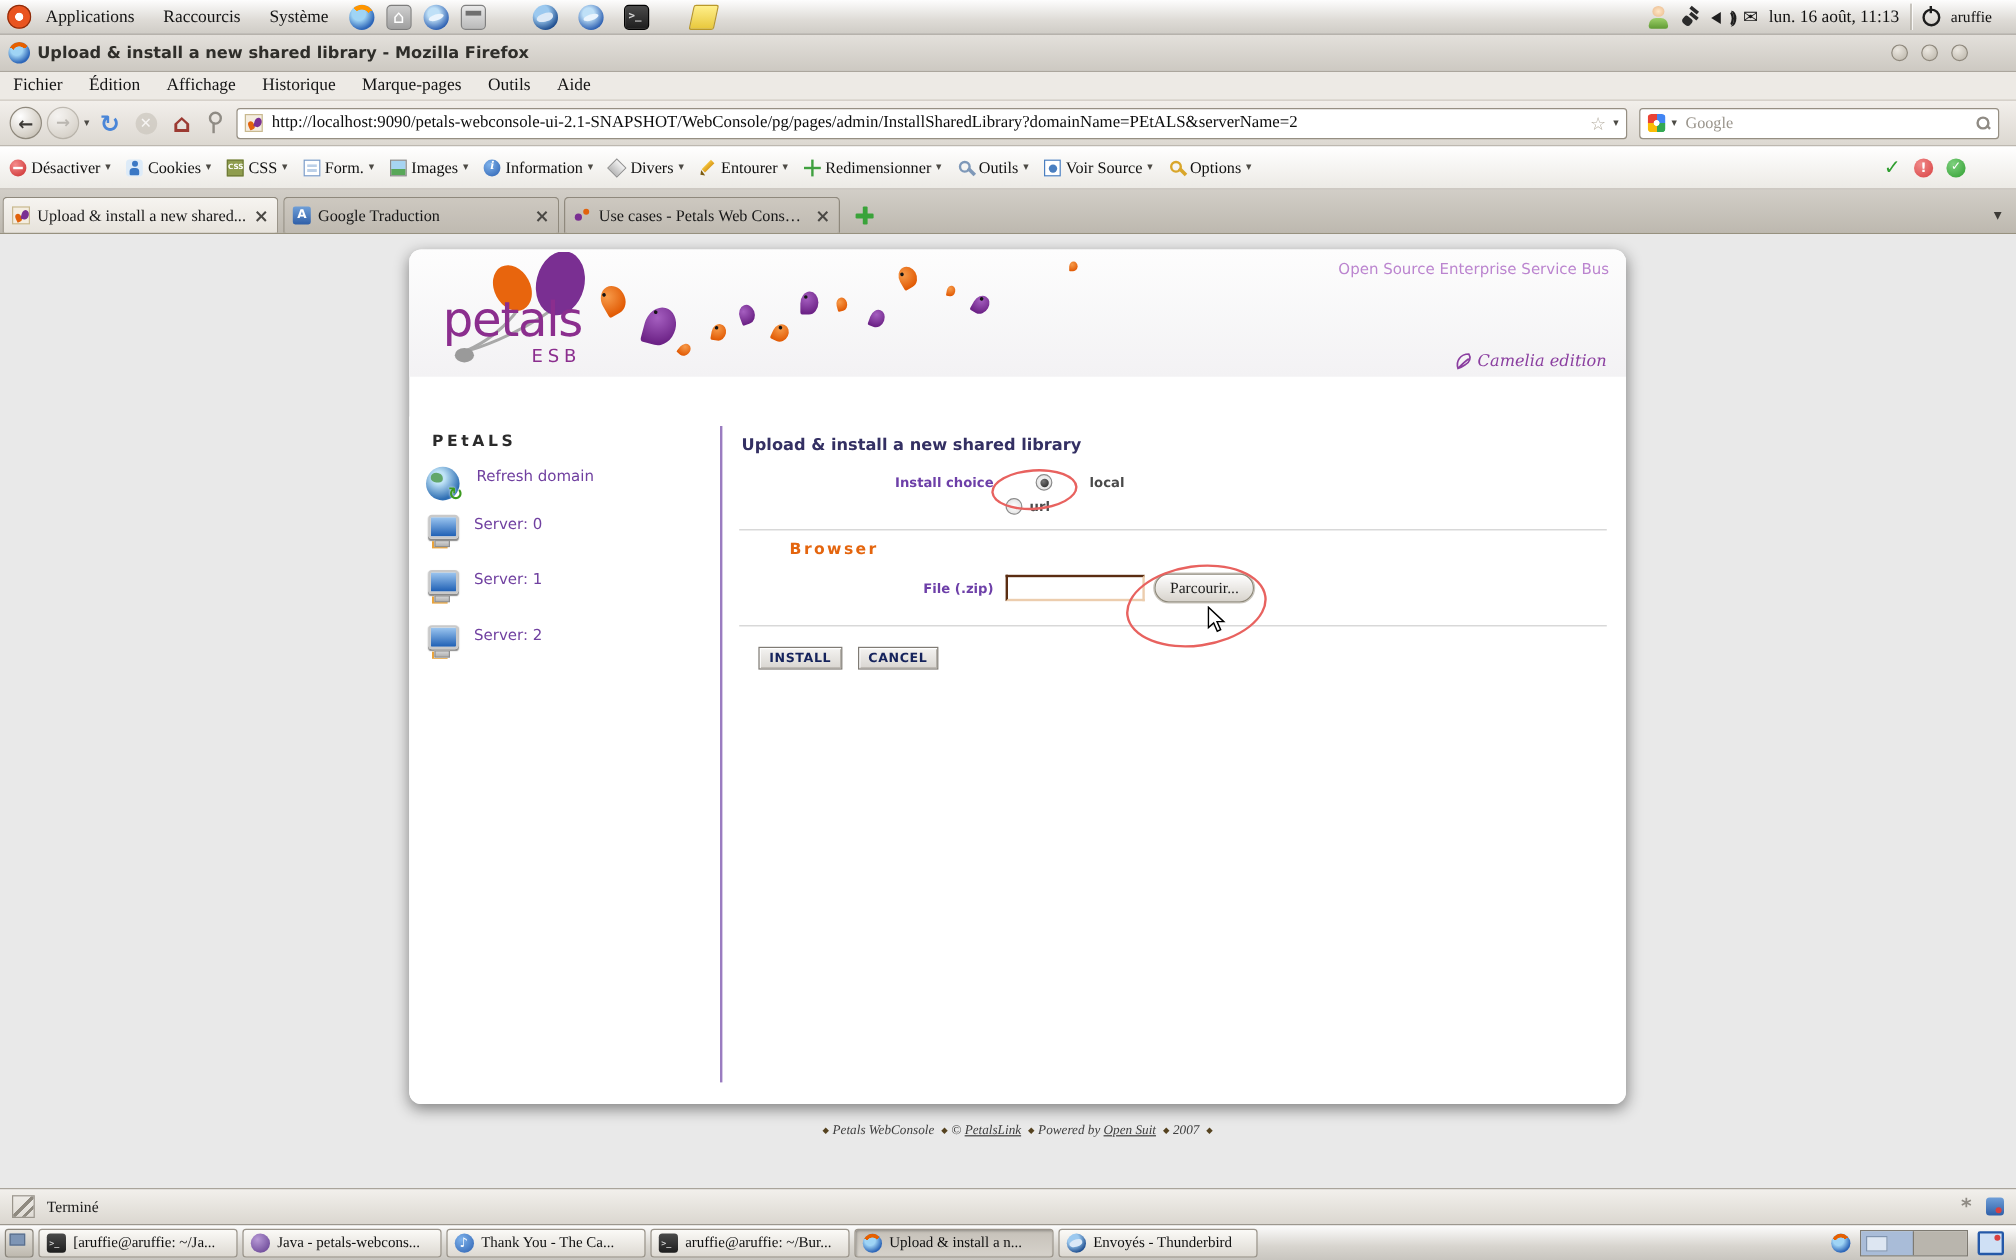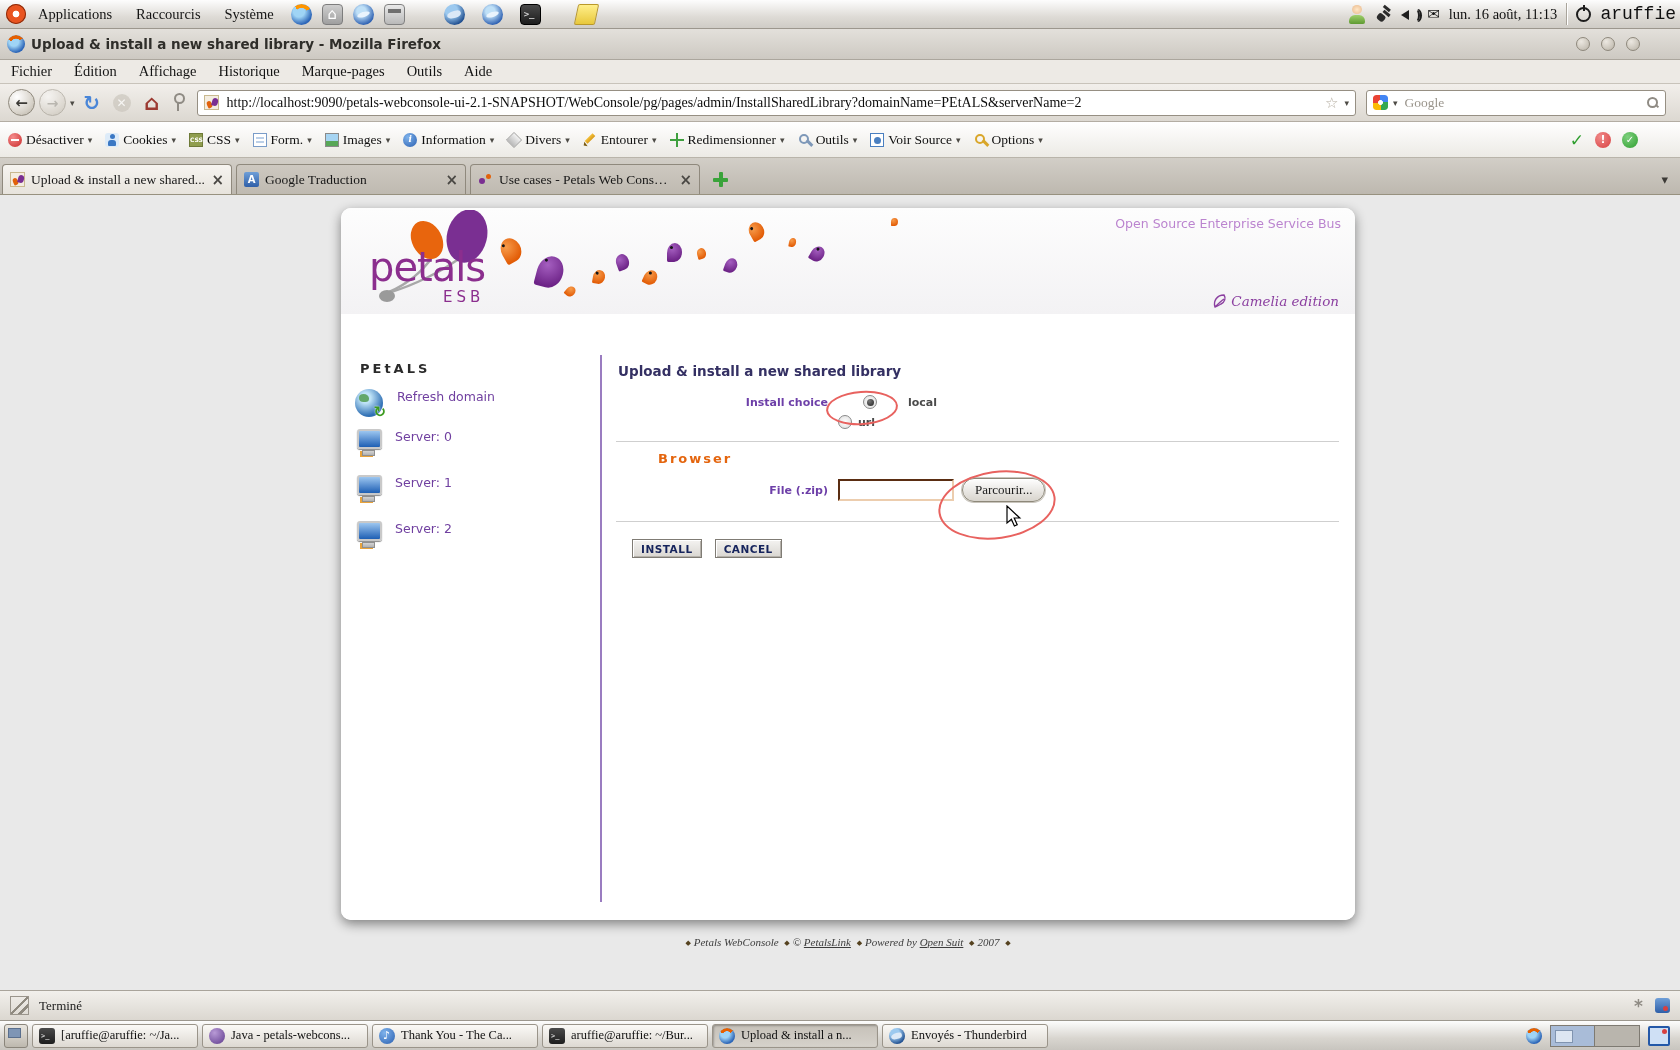--- a/index.html
+++ b/index.html
@@ -25,37 +25,37 @@
   .l-nav{border-radius:50%;background:radial-gradient(circle at 40% 35%,#bfe0f7 0 25%,#2a5db0 75%);}
   .l-nav::after{content:"";position:absolute;left:4px;top:8px;width:13px;height:5px;background:#eaf4fd;border-radius:50%;transform:rotate(-18deg);}
   .l-box{background:linear-gradient(#e9e9e9,#b9b9b9);border:1px solid #808080;box-sizing:border-box;}
   .l-box::after{content:"";position:absolute;left:3px;top:4px;right:3px;height:4px;background:#6f6f6f;}
   .l-tb{border-radius:50%;background:radial-gradient(circle at 35% 30%,#9cc9ef 0 30%,#1f4e8f 75%);}
   .l-tb::after{content:"";position:absolute;left:3px;top:7px;width:14px;height:7px;background:#dce9f7;border-radius:60% 40% 50% 50%;transform:rotate(-14deg);}
   .l-term{background:linear-gradient(#4a4a4a,#1d1d1d);border:1px solid #000;box-sizing:border-box;
     color:#d3d3d3;font:bold 9px "DejaVu Sans Mono",monospace;}
   .l-term::after{content:">_";position:absolute;left:3px;top:4px;}
   .l-note{background:linear-gradient(#ffef8a,#e8c83c);border:1px solid #b9982a;box-sizing:border-box;transform:skewX(-12deg);border-radius:2px;}
-  .p-right{margin-left:auto;display:flex;align-items:center;gap:9px;padding-right:4px;}
+  .p-right{margin-left:auto;display:flex;align-items:center;gap:9px;padding-right:20px;}
   .avatar{width:20px;height:20px;position:relative;}
   .avatar::before{content:"";position:absolute;left:5px;top:1px;width:10px;height:9px;border-radius:50%;background:radial-gradient(#ffe7c7,#e9b789);}
   .avatar::after{content:"";position:absolute;left:2px;bottom:0;width:16px;height:9px;border-radius:6px 6px 2px 2px;background:linear-gradient(#9ed06a,#5f9a33);}
   .plug-ico{width:16px;height:16px;position:relative;}
   .plug-ico::before{content:"";position:absolute;left:1px;top:8px;width:8px;height:7px;background:#2b2b2b;border-radius:2px 2px 3px 3px;transform:rotate(40deg);}
   .plug-ico::after{content:"";position:absolute;left:7px;top:1px;width:8px;height:2.5px;background:#2b2b2b;transform:rotate(40deg);box-shadow:3px 4px 0 #2b2b2b;}
   .vol-ico{width:17px;height:16px;position:relative;}
   .vol-ico::before{content:"";position:absolute;left:0;top:4px;border-top:5px solid transparent;border-bottom:5px solid transparent;border-right:8px solid #1e1e1e;}
   .vol-ico::after{content:"";position:absolute;left:9px;top:2px;width:6px;height:11px;border:2px solid transparent;border-right:2.5px solid #1e1e1e;border-radius:50%;box-shadow:3px 0 0 -1px #1e1e1e;}
   .mail-ico{font:15px "DejaVu Sans",sans-serif;color:#161616;}
   .mail-ico::after{content:"✉";}
   .p-clock{font-size:14.5px;color:#101010;white-space:nowrap;}
   .p-sep{width:1px;height:22px;background:#a9a49b;box-shadow:1px 0 0 #fff;}
   .power-ico{width:15px;height:15px;border:2px solid #1d1d1d;border-radius:50%;position:relative;box-sizing:border-box;}
   .power-ico::after{content:"";position:absolute;left:4.5px;top:-4px;width:2px;height:6px;background:#1d1d1d;}
-  .p-user{font-size:18px;color:#101010;font-family:Liberation Mono, monospace;}
+  .p-user{font-size:13px;color:#101010;}
 
   
   #titlebar{position:absolute;left:0;top:29px;width:100%;height:31px;
     background:linear-gradient(#e3e0db,#cdc9c2);border-bottom:1px solid #aba69d;
     display:flex;align-items:center;box-sizing:border-box;}
   .tb-ffico{width:18px;height:18px;margin:0 6px 0 7px;border-radius:50%;position:relative;
     background:radial-gradient(circle at 38% 35%,#9fd4f5 0 30%,#2d66b8 70%);}
   .tb-ffico::after{content:"";position:absolute;inset:0;border-radius:50%;
     background:conic-gradient(from 300deg,#e66000 0 110deg,transparent 110deg 360deg);
     -webkit-mask:radial-gradient(circle,transparent 0 40%,#000 44%);mask:radial-gradient(circle,transparent 0 40%,#000 44%);}

